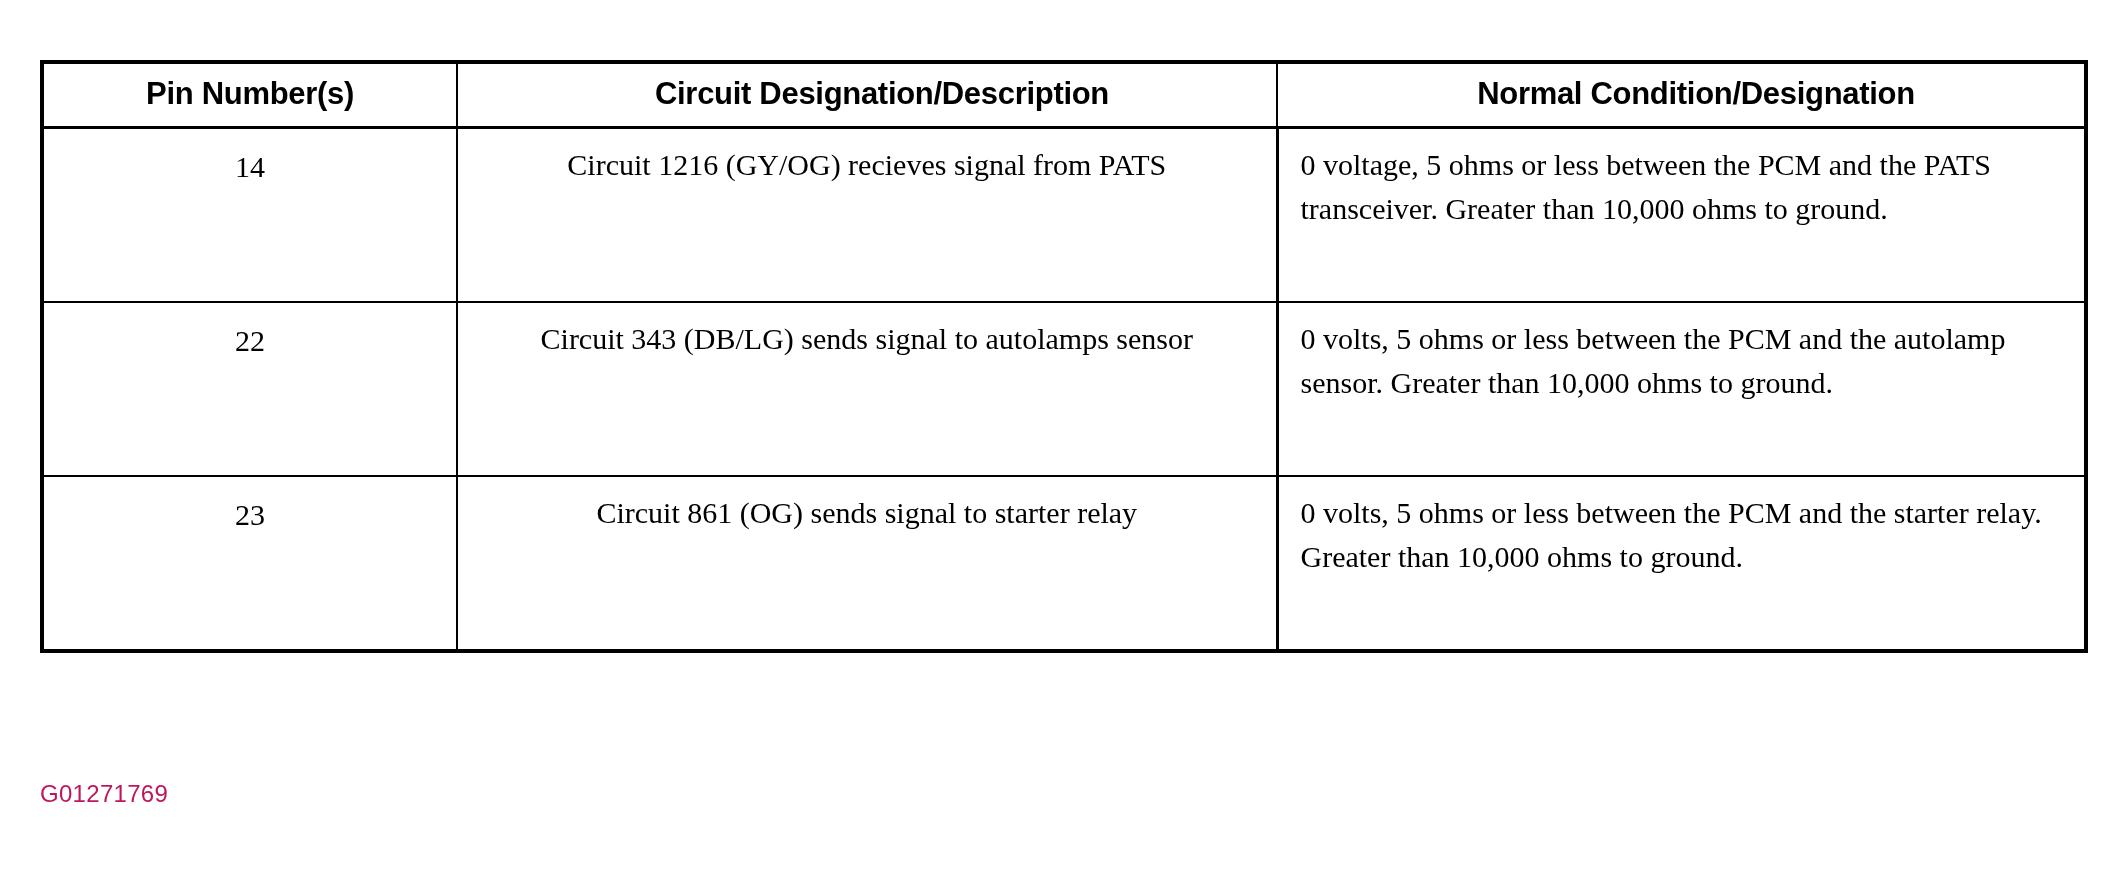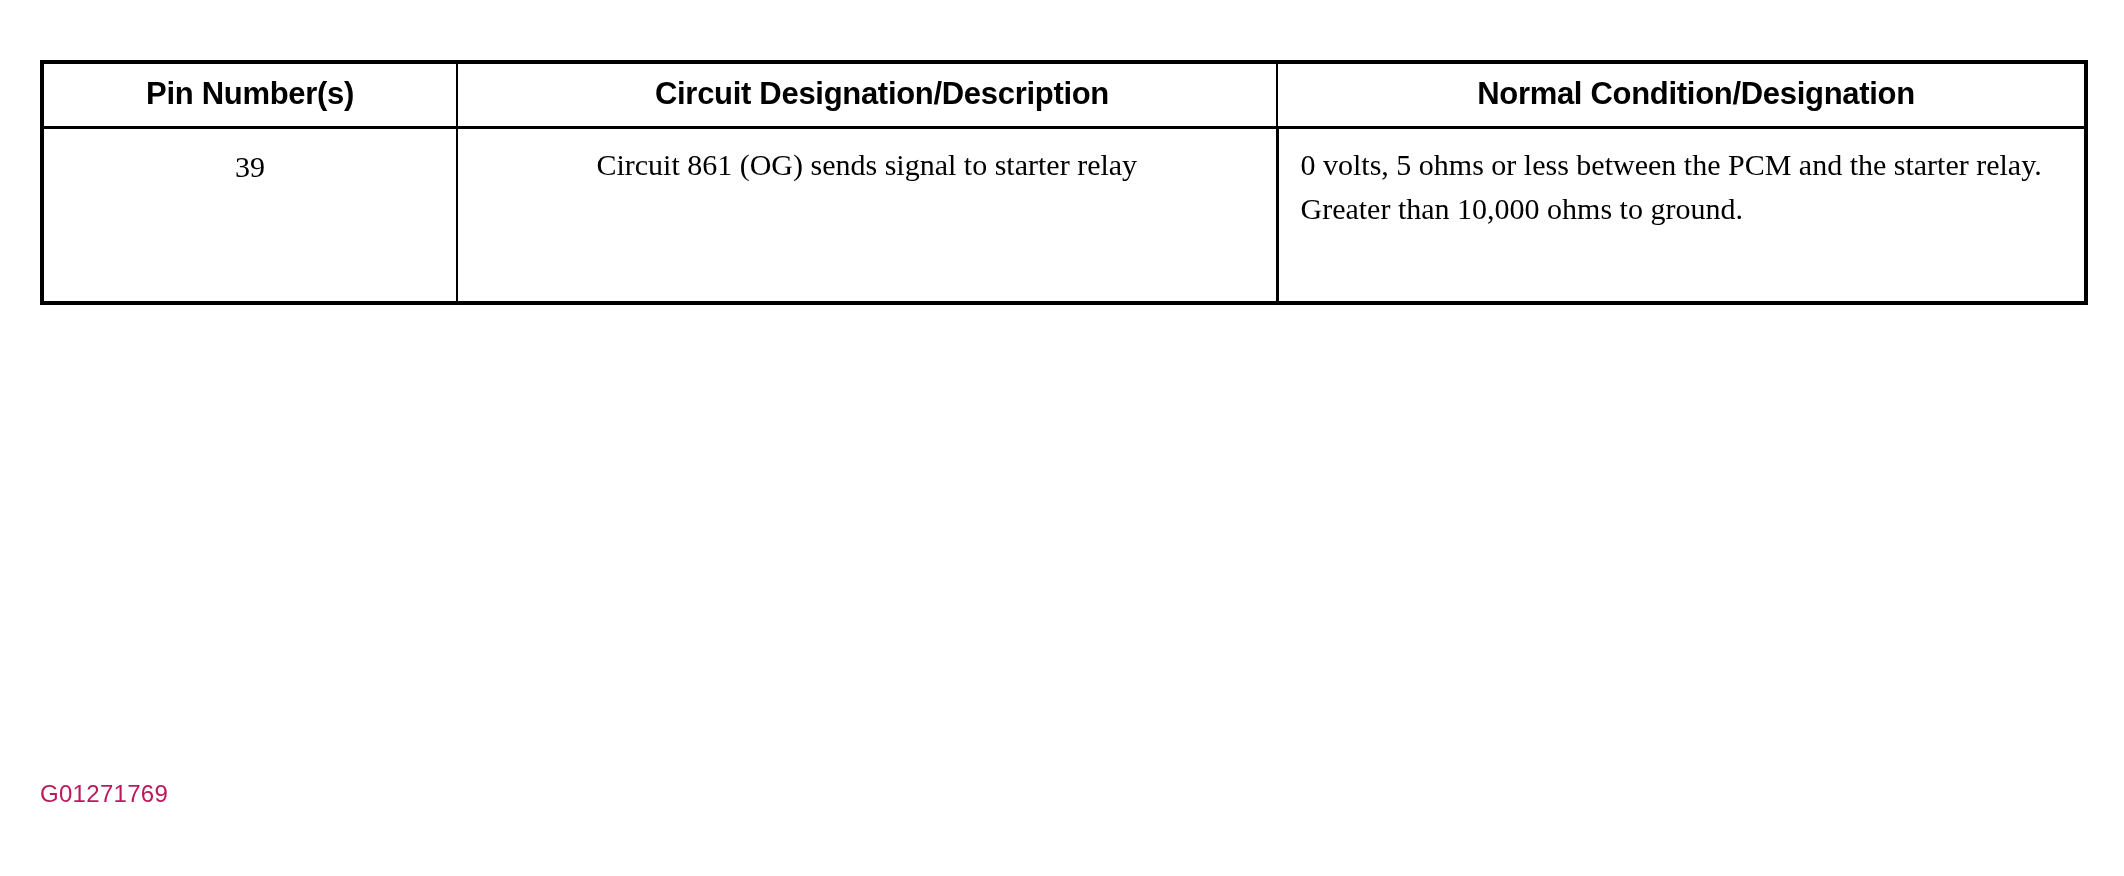--- a/index.html
+++ b/index.html
@@ -112,22 +112,32 @@
         <col class="c3">
       </colgroup>
       <thead>
         <tr>
           <th>Pin Number(s)</th>
           <th class="sep-l">Circuit Designation/Description</th>
           <th class="sep-l">Normal Condition/Designation</th>
         </tr>
       </thead>
       <tbody>
+        <tr class="row-h2">
+          <td class="pin-cell">14</td>
+          <td class="desc-cell">Circuit 1216 (GY/OG) recieves signal from PATS</td>
+          <td class="meas-cell">0 voltage, 5 ohms or less between the PCM and the PATS transceiver. Greater than 10,000 ohms to ground.</td>
+        </tr>
+        <tr class="row-h3">
+          <td class="pin-cell">22</td>
+          <td class="desc-cell">Circuit 343 (DB/LG) sends signal to autolamps sensor</td>
+          <td class="meas-cell">0 volts, 5 ohms or less between the PCM and the autolamp sensor. Greater than 10,000 ohms to ground.</td>
+        </tr>
         <tr class="row-h4">
-          <td class="pin-cell">39</td>
+          <td class="pin-cell">23</td>
           <td class="desc-cell">Circuit 861 (OG) sends signal to starter relay</td>
           <td class="meas-cell">0 volts, 5 ohms or less between the PCM and the starter relay. Greater than 10,000 ohms to ground.</td>
         </tr>
       </tbody>
     </table>
   </div>
 
   <div class="footer-code">G01271769</div>
 
 </div>

